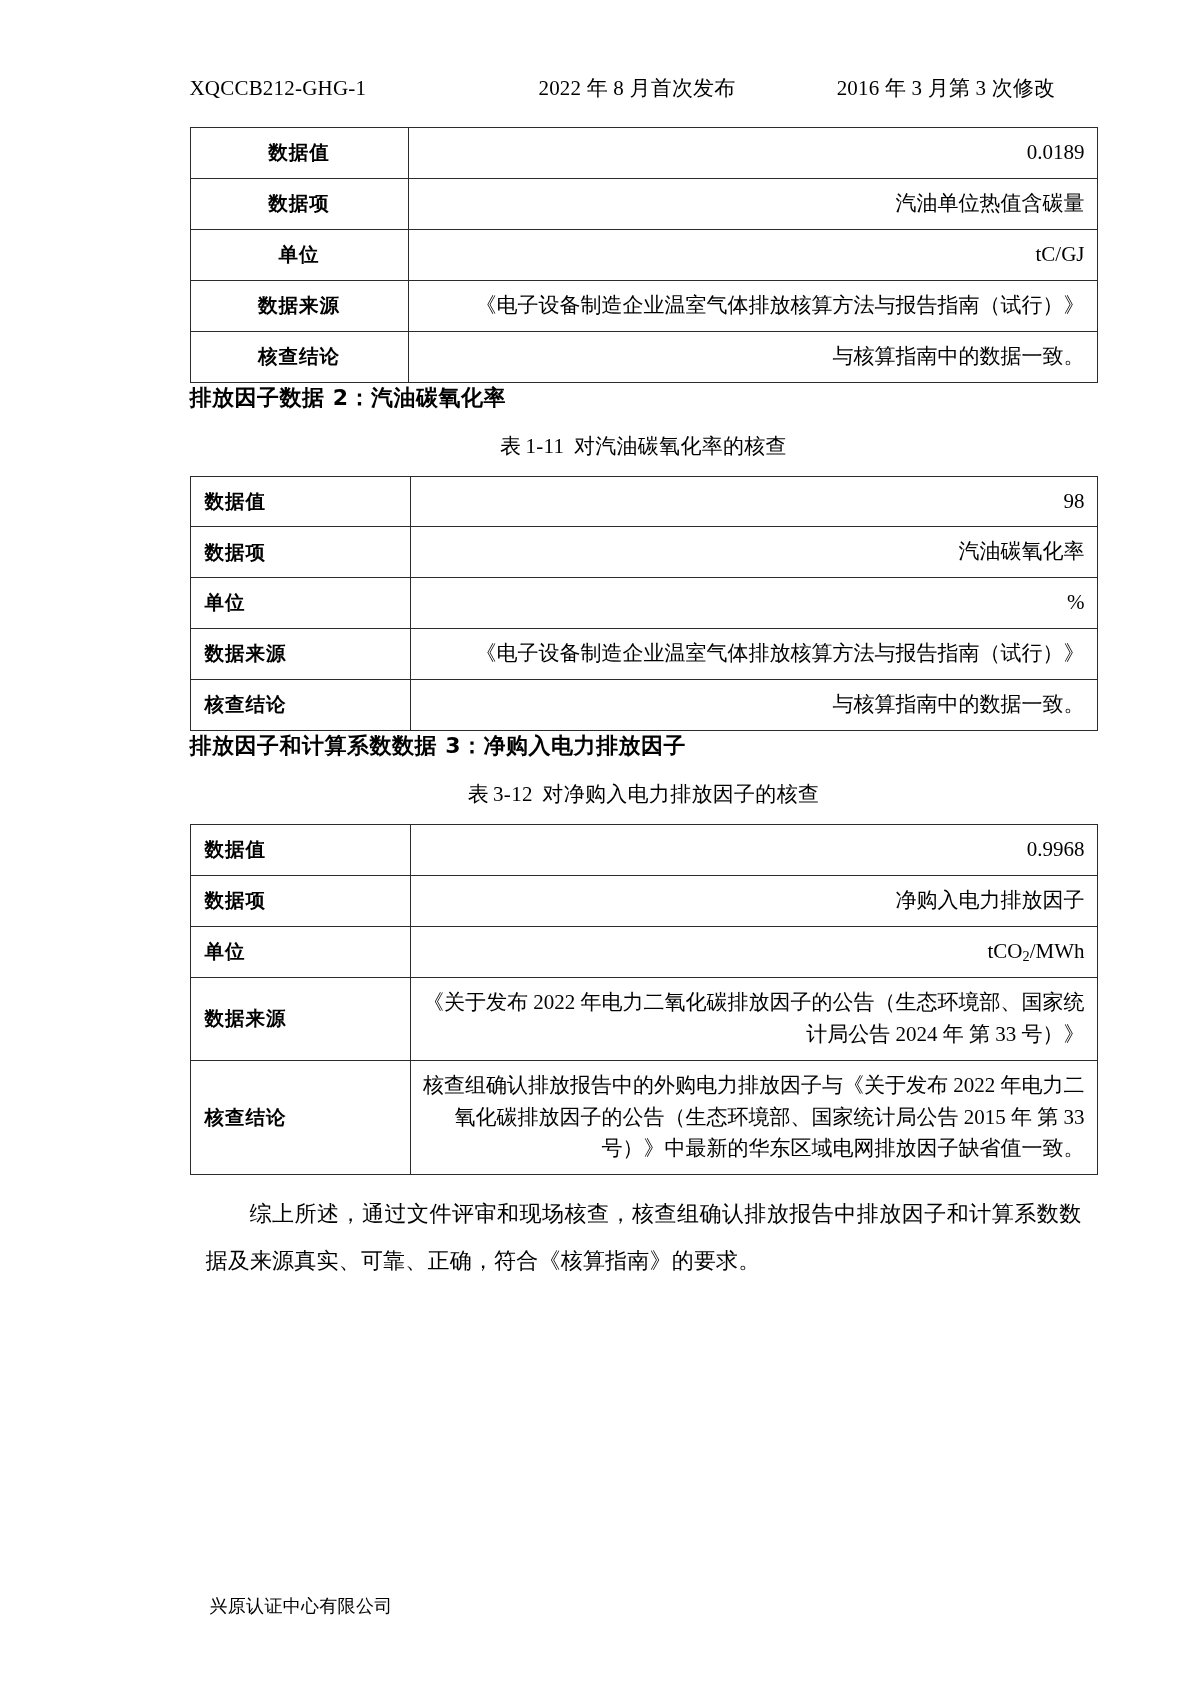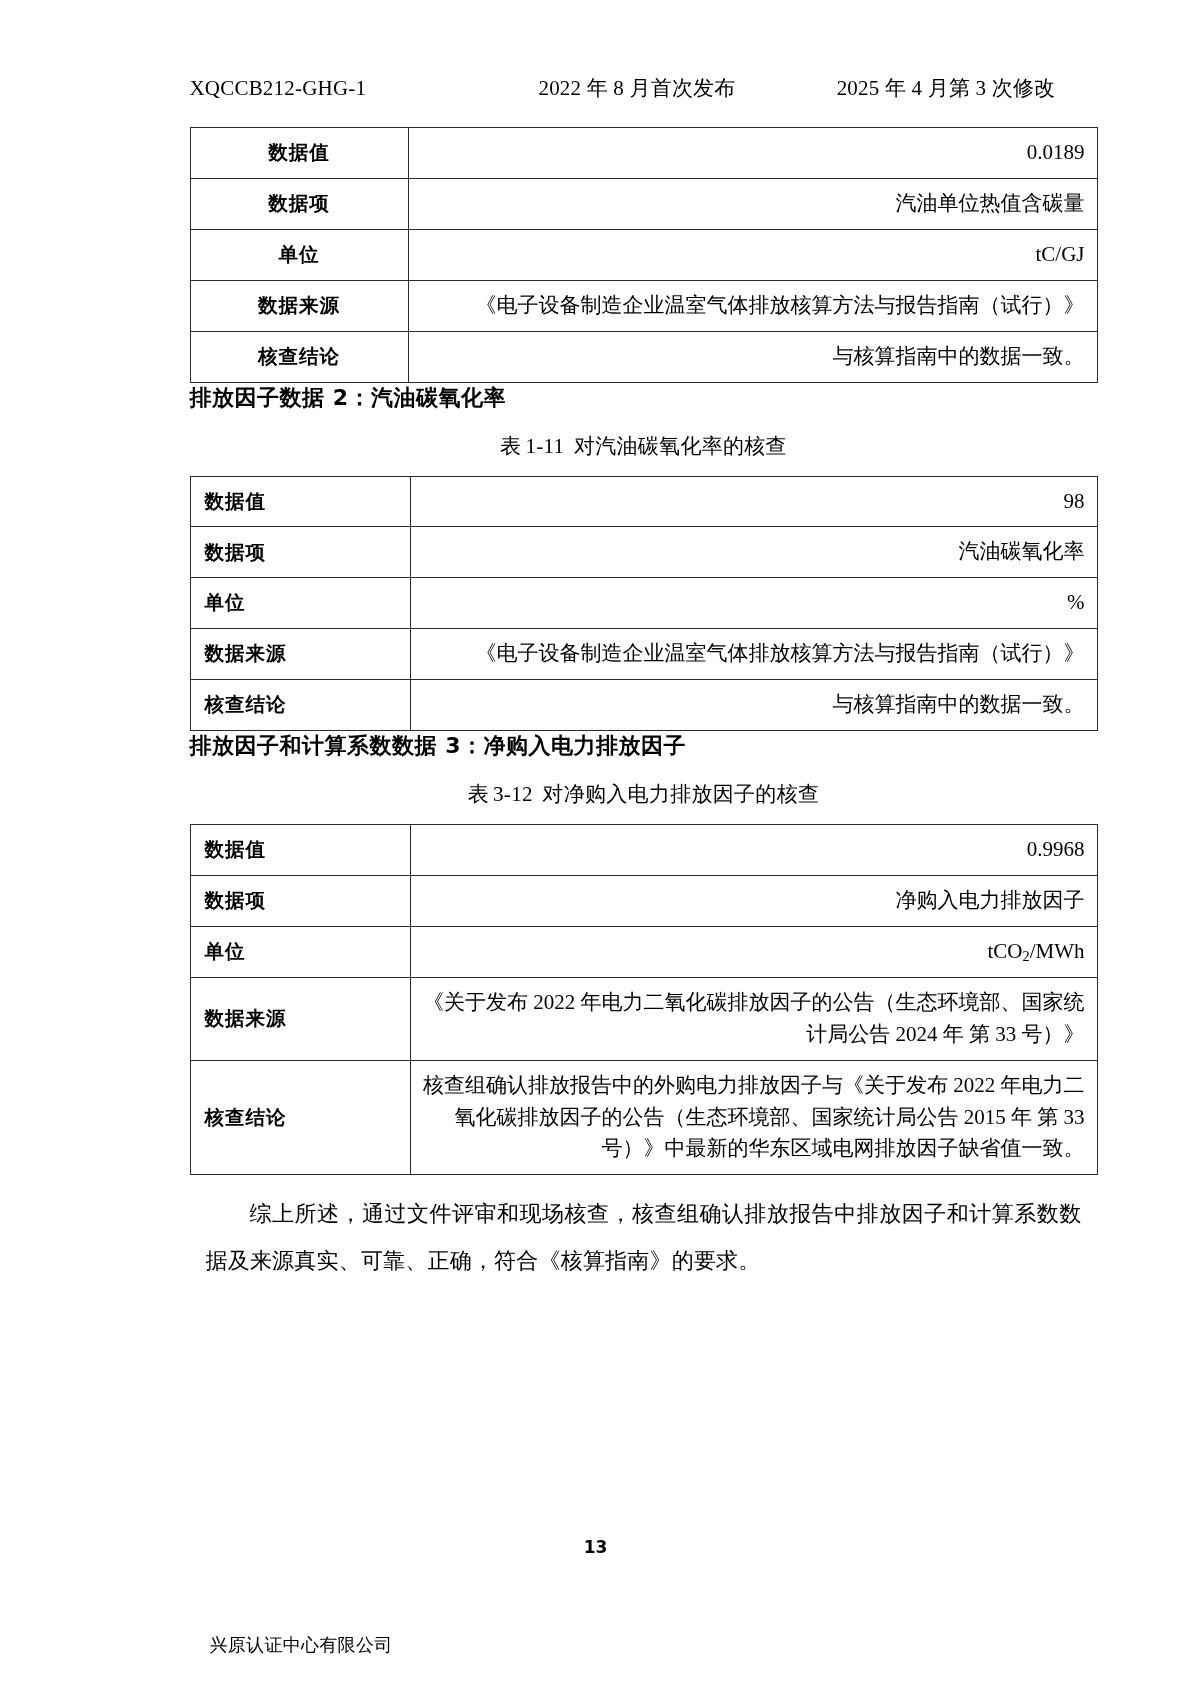--- a/index.html
+++ b/index.html
@@ -124,38 +124,38 @@
     right: 0;
     top: 1537px;
     text-align: center;
     font-family: "DejaVu Sans", "Liberation Sans", sans-serif;
     font-size: 17px;
     font-weight: bold;
   }
   .doc-footer {
     position: absolute;
     left: 168px;
-    top: 1633px;
+    top: 1594px;
     font-family: "DejaVu Sans", "Liberation Sans", sans-serif;
     font-size: 18px;
     letter-spacing: 0.3px;
   }
   sub { font-size: 0.68em; vertical-align: -0.22em; }
 </style>
 </head>
 <body>
 
 <div class="page">
 
   <div class="content">
 
     <div class="doc-header">
       <span class="hdr-code">XQCCB212-GHG-1</span>
       <span class="hdr-first">2022 年 8 月首次发布</span>
-      <span class="hdr-rev">2025 年 4 月第 3 次修改</span>
+      <span class="hdr-rev">2016 年 3 月第 3 次修改</span>
     </div>
 
     <table class="vtable t1">
       <tbody>
         <tr>
           <td class="label center">数据值</td>
           <td class="value">0.0189</td>
         </tr>
         <tr>
           <td class="label center">数据项</td>
@@ -233,16 +233,15 @@
           <td class="label left">核查结论</td>
           <td class="value">核查组确认排放报告中的外购电力排放因子与《关于发布 2022 年电力二氧化碳排放因子的公告（生态环境部、国家统计局公告 2015 年 第 33 号）》中最新的华东区域电网排放因子缺省值一致。</td>
         </tr>
       </tbody>
     </table>
 
     <p class="body-par par-gap">综上所述，通过文件评审和现场核查，核查组确认排放报告中排放因子和计算系数数据及来源真实、可靠、正确，符合《核算指南》的要求。</p>
 
   </div>
 
-  <div class="page-number">13</div>
   <div class="doc-footer">兴原认证中心有限公司</div>
 
 </div>
 
 </body></html>

